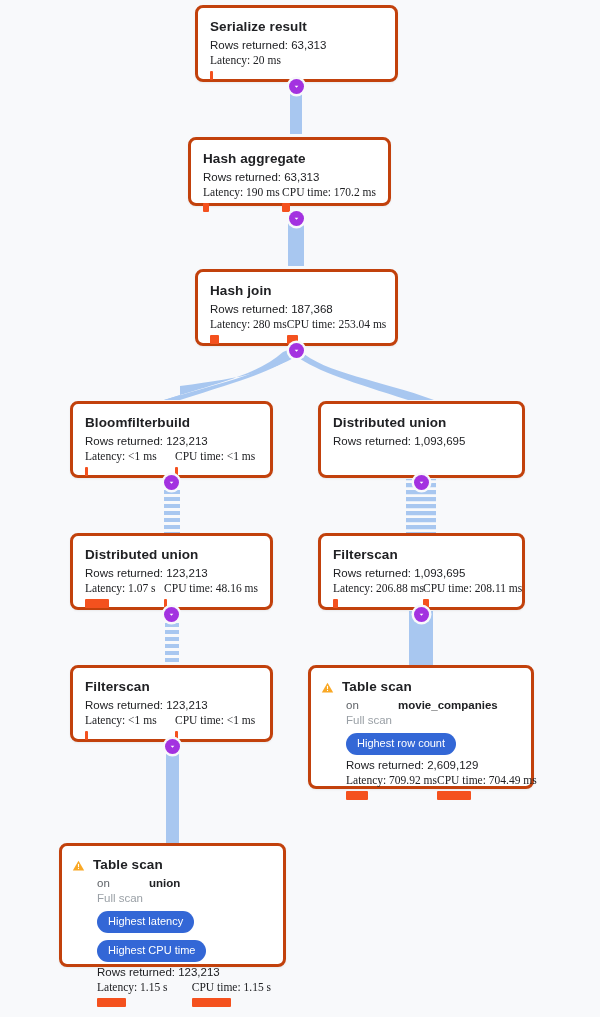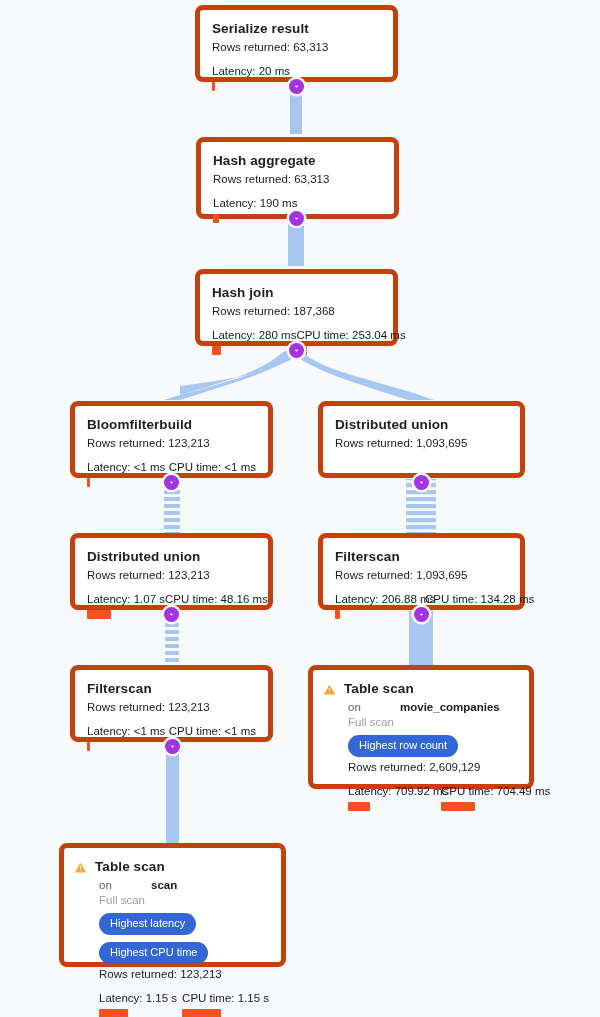--- a/index.html
+++ b/index.html
@@ -11,21 +11,21 @@
     position:relative;
     overflow:hidden;
     -webkit-font-smoothing:antialiased;
   }
   #canvas { position:absolute; inset:0; }
   #edges { position:absolute; left:0; top:0; width:600px; height:1017px; }
 
   .node {
     position:absolute;
     background:#ffffff;
-    border:5px solid #c2410c;
+    border:3px solid #c2410c;
     border-radius:8px;
     box-shadow:0 1px 2px rgba(60,64,67,.08);
     padding:10px 12px 12px 12px;
   }
   .node-head { display:flex; align-items:flex-start; gap:8px; }
   .warn-icon { flex:0 0 auto; margin-top:2px; }
   .node-title {
     font-size:13.5px;
     font-weight:700;
     color:#202124;
@@ -48,21 +48,21 @@
     line-height:11px;
     padding:5px 11px 6px 11px;
     white-space:nowrap;
   }
   .rows {
     font-size:11.5px;
     color:#202124;
     margin-top:3px;
     line-height:15px;
   }
-  .metrics { display:flex; margin-top:9px; }
+  .metrics { display:flex; margin-top:0;font-family:Liberation Serif, serif; }
   .metric { }
   .metric-label {
     font-size:11.5px;
     color:#202124;
     line-height:14px;
     white-space:nowrap;
   }
   .metric-bar {
     height:9px;
     background:#f4511e;
@@ -166,30 +166,34 @@
     </div>
     <div class="rows">Rows returned: 63,313</div>
     <div class="metrics">
       <div class="metric" style="width:96px;">
         <div class="metric-label">Latency: 20 ms</div>
         <div class="metric-bar" style="width:3px;"></div>
       </div>
     </div>
   </div>
 
-  <div class="node" style="left:196px; top:137px; width:203px; height:82px;">
+  <div class="node" style="left:188px; top:137px; width:203px; height:69px;">
     <div class="node-head">
       <div class="node-title">Hash aggregate</div>
     </div>
     <div class="rows">Rows returned: 63,313</div>
     <div class="metrics">
       <div class="metric" style="width:96px;">
         <div class="metric-label">Latency: 190 ms</div>
         <div class="metric-bar" style="width:6px;"></div>
       </div>
+      <div class="metric">
+        <div class="metric-label">CPU time: 170.2 ms</div>
+        <div class="metric-bar" style="width:8px;"></div>
+      </div>
     </div>
   </div>
 
   <div class="node" style="left:195px; top:269px; width:203px; height:77px;">
     <div class="node-head">
       <div class="node-title">Hash join</div>
     </div>
     <div class="rows">Rows returned: 187,368</div>
     <div class="metrics">
       <div class="metric" style="width:96px;">
@@ -248,21 +252,21 @@
     <div class="node-head">
       <div class="node-title">Filterscan</div>
     </div>
     <div class="rows">Rows returned: 1,093,695</div>
     <div class="metrics">
       <div class="metric" style="width:90px;">
         <div class="metric-label">Latency: 206.88 ms</div>
         <div class="metric-bar" style="width:5px;"></div>
       </div>
       <div class="metric">
-        <div class="metric-label">CPU time: 134.28 ms</div>
+        <div class="metric-label">CPU time: 208.11 ms</div>
         <div class="metric-bar" style="width:6px;"></div>
       </div>
     </div>
   </div>
 
   <div class="node" style="left:70px; top:665px; width:203px; height:77px;">
     <div class="node-head">
       <div class="node-title">Filterscan</div>
     </div>
     <div class="rows">Rows returned: 123,213</div>
@@ -318,21 +322,21 @@
             <path d="M12 3 L22.5 21 L1.5 21 Z" fill="#f9a825"></path>
             <rect x="11" y="9" width="2" height="6" fill="#ffffff"></rect>
             <rect x="11" y="16.5" width="2" height="2" fill="#ffffff"></rect>
           </svg>
       </span>
       <div>
         <div class="node-title">Table scan</div>
       </div>
     </div>
     <div class="indent">
-      <div class="node-sub"><span>on </span><b>scan</b></div>
+      <div class="node-sub"><span>on </span><b>union</b></div>
       <div class="node-sub dim">Full scan</div>
       <div class="badges">
         <span class="badge">Highest latency</span>
         <span class="badge">Highest CPU time</span>
       </div>
       <div class="rows">Rows returned: 123,213</div>
       <div class="metrics">
         <div class="metric" style="width:97px;">
           <div class="metric-label">Latency: 1.15 s</div>
           <div class="metric-bar" style="width:29px;"></div>

